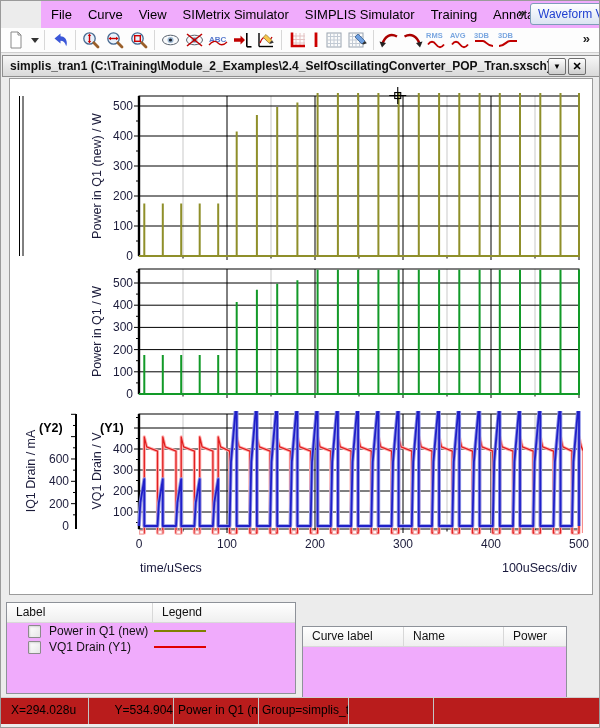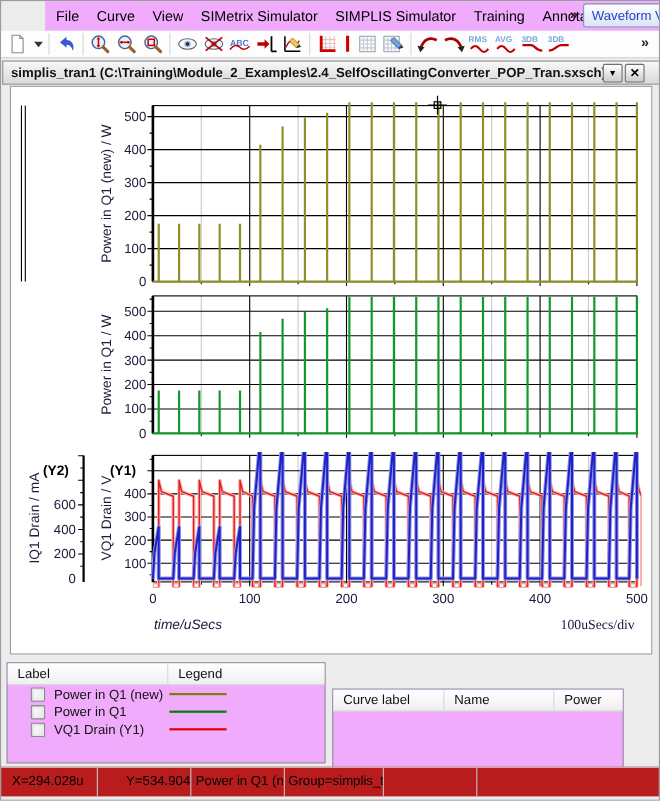--- a/index.html
+++ b/index.html
@@ -21,22 +21,22 @@
   .tb-overflow{position:absolute;right:9px;top:3px;font-size:13px;font-weight:bold;color:#222;}
   
   .titlebar{position:absolute;left:1px;top:54px;width:598px;height:22px;background:linear-gradient(#f7f7f7,#d9d9d9);border:1px solid #8f8f8f;display:flex;align-items:center;}
   .titlebar .title{font-size:12px;font-weight:bold;color:#111;padding-left:7px;white-space:nowrap;overflow:hidden;width:545px;}
   .tb-btn{width:18px;height:17px;border:1px solid #6e6e6e;border-radius:2px;background:linear-gradient(#fefefe,#cdcdcd);display:flex;align-items:center;justify-content:center;margin-right:2px;flex:0 0 auto;}
   .tb-btn .g1{font-size:8px;color:#000;}
   .tb-btn .g2{font-size:11px;font-weight:900;color:#000;}
   .graph-area{position:absolute;left:8px;top:77px;width:584px;height:517px;background:#fff;border:1px solid #9b9b9b;}
   #plots{position:absolute;left:0;top:0;pointer-events:none;}
   #plots text{font-family:"Liberation Sans",sans-serif;}
-  .x-footer-left{position:absolute;left:139px;top:560px;font-size:12.5px;color:#18183c;font-style:italic;}
-  .x-footer-right{position:absolute;right:22px;top:560px;font-size:12.5px;color:#18183c;font-family:Liberation Serif, serif;}
+  .x-footer-left{position:absolute;left:139px;top:560px;font-size:12.5px;color:#18183c;}
+  .x-footer-right{position:absolute;right:22px;top:560px;font-size:12.5px;color:#18183c;}
   
   .panel{position:absolute;top:601px;height:92px;background:#f0abfc;border:1px solid #8e9299;}
   .legend-panel{left:5px;width:290px;}
   .measure-panel{left:301px;width:265px;margin-top:24px;}
   .phead{display:flex;height:20px;background:linear-gradient(#ffffff,#efefef);border-bottom:1px solid #d9d9d9;}
   .phead .hcell{font-size:12px;color:#111;line-height:19px;padding-left:9px;border-right:1px solid #d8d8d8;white-space:nowrap;overflow:hidden;}
   .legend-panel .hcell:nth-child(1){width:146px;}
   .legend-panel .hcell:nth-child(2){flex:1;border-right:none;}
   .measure-panel .hcell:nth-child(1){width:101px;}
   .measure-panel .hcell:nth-child(2){width:100px;}
@@ -470,25 +470,20 @@
       <span class="hcell">Label</span>
       <span class="hcell">Legend</span>
     </div>
     <div class="lrow">
       <span class="cb"></span>
       <span class="llabel">Power in Q1 (new)</span>
       <span class="lline" style="background: rgb(128, 128, 0);"></span>
     </div>
     <div class="lrow">
       <span class="cb"></span>
-      <span class="llabel">Power in Q1</span>
-      <span class="lline" style="background: rgb(0, 128, 0);"></span>
-    </div>
-    <div class="lrow">
-      <span class="cb"></span>
       <span class="llabel">VQ1 Drain (Y1)</span>
       <span class="lline" style="background: rgb(224, 0, 0);"></span>
     </div>
   </div>
 
   <div class="panel measure-panel">
     <div class="phead">
       <span class="hcell">Curve label</span>
       <span class="hcell">Name</span>
       <span class="hcell">Power</span>

